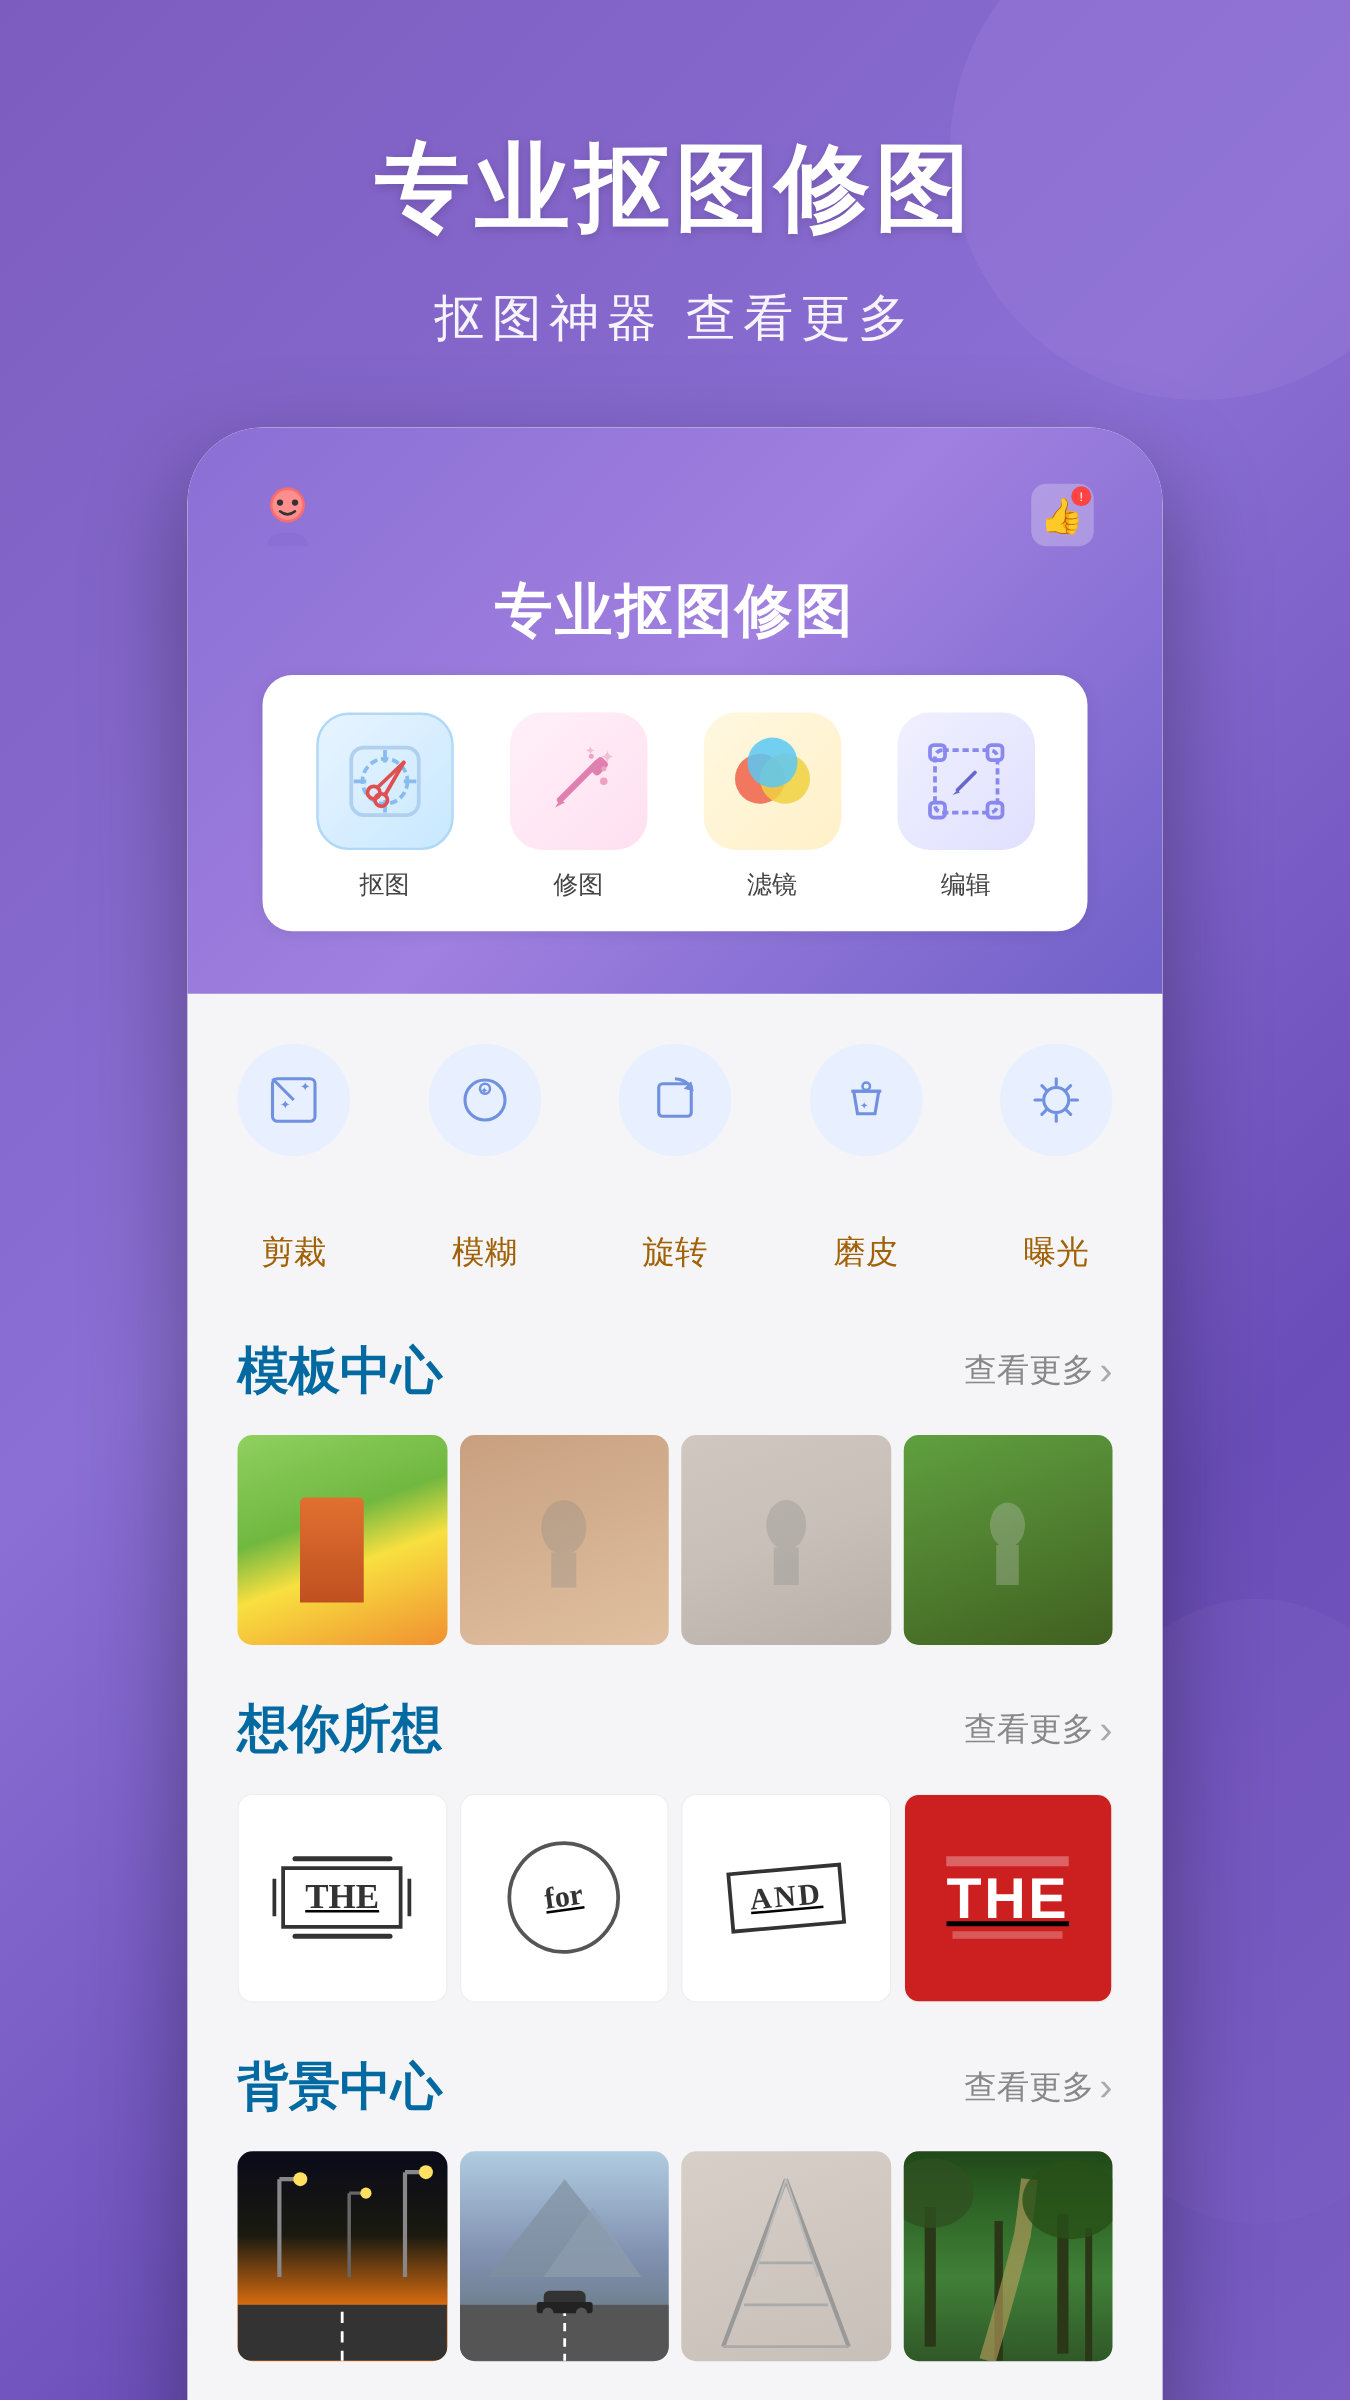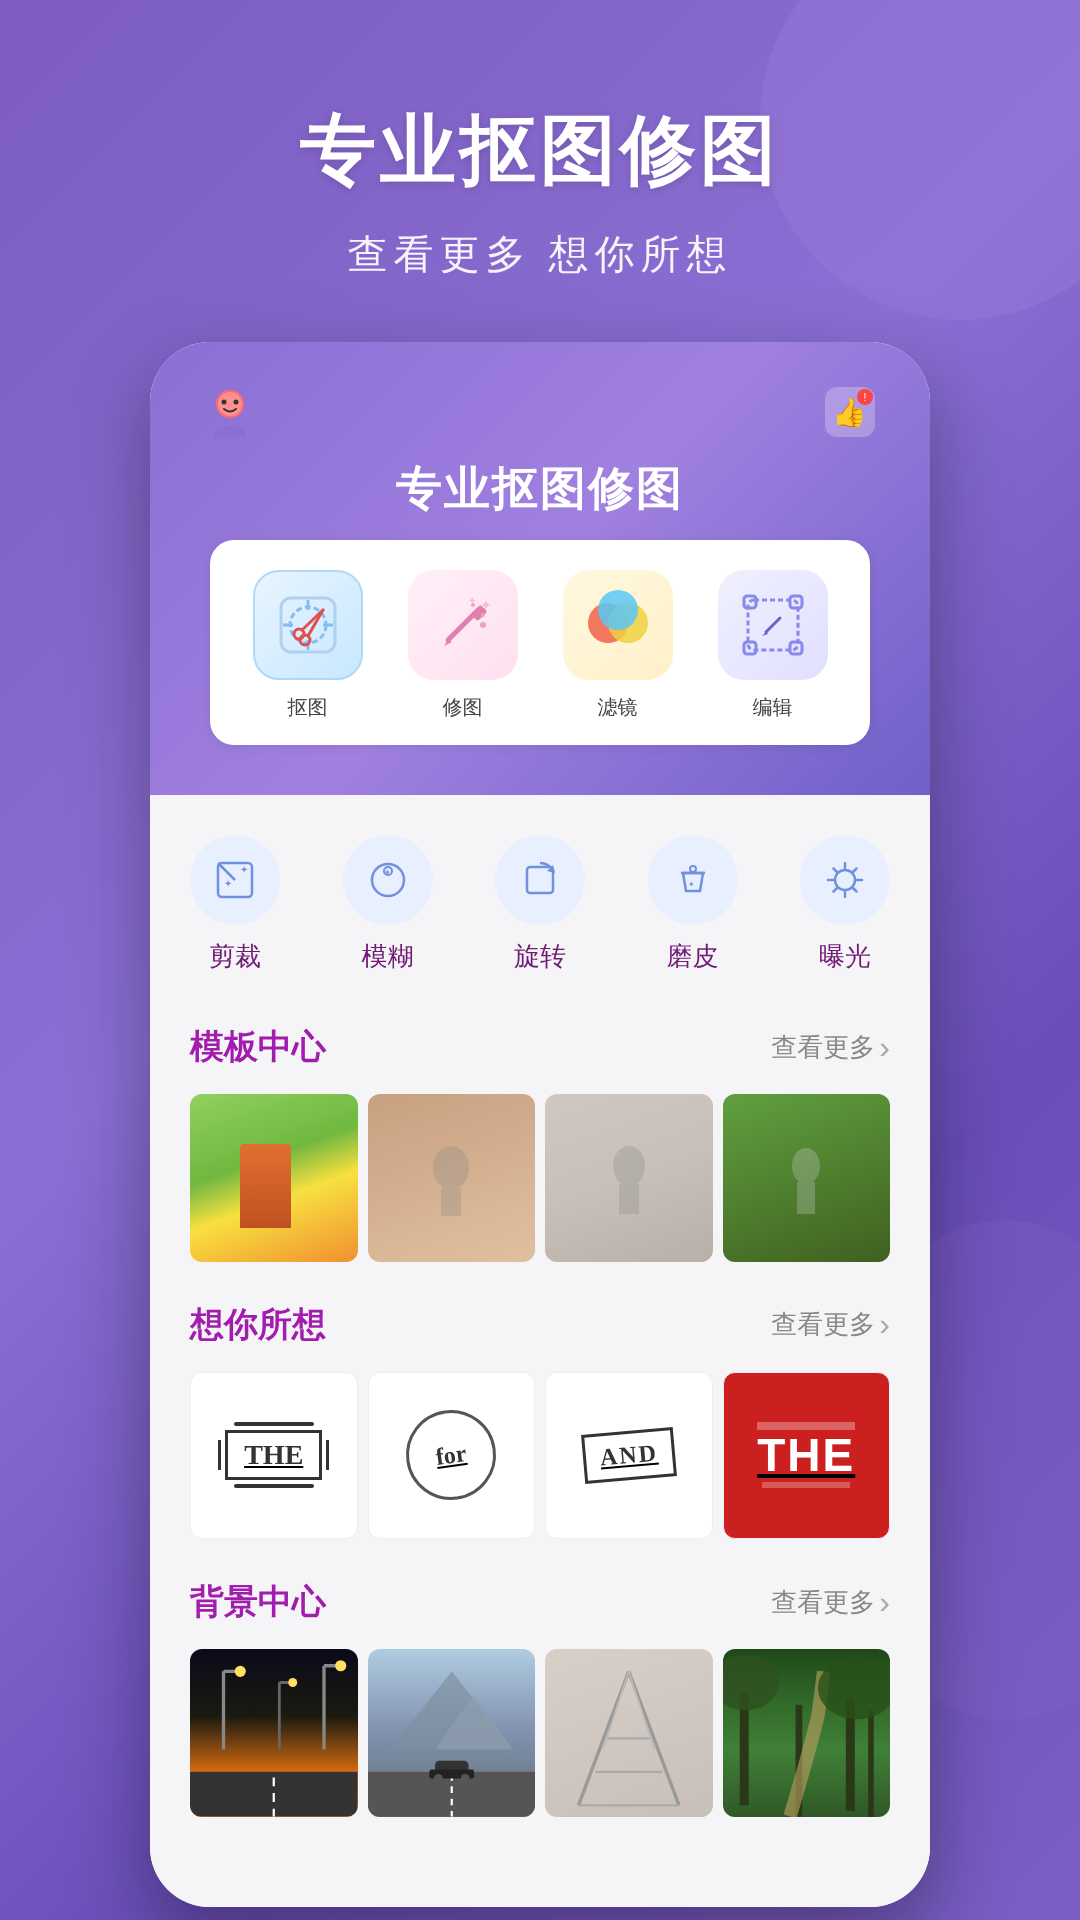--- a/index.html
+++ b/index.html
@@ -176,35 +176,36 @@
       border-radius: 50%;
       background: #e8f0ff;
       display: flex;
       align-items: center;
       justify-content: center;
       font-size: 36px;
     }
 
     .tool-label {
       font-size: 26px;
-      color: #701a75;
+      color: #a16207;
+      margin-top: 45px;
     }
 
     
     .section-header {
       display: flex;
       justify-content: space-between;
       align-items: center;
       margin-bottom: 24px;
     }
 
     .section-title {
-      font-size: 34px;
+      font-size: 41px;
       font-weight: 700;
-      color: #a21caf;
+      color: #0369a1;
     }
 
     .section-more {
       font-size: 26px;
       color: #888;
       display: flex;
       align-items: center;
       gap: 4px;
     }
 
@@ -268,21 +269,21 @@
       aspect-ratio: 1;
       overflow: hidden;
     }
 
   </style>
 </head>
 <body>
 
 <div class="header-section">
   <div class="main-title">专业抠图修图</div>
-  <div class="sub-title">查看更多  想你所想</div>
+  <div class="sub-title">抠图神器  查看更多</div>
 </div>
 
 <div class="phone-mockup">
 
   <div class="phone-header">
     <div class="phone-header-icons">
 
       <svg width="60" height="60" viewBox="0 0 60 60">
         <circle cx="30" cy="22" r="14" fill="#ff6b6b"></circle>
         <circle cx="30" cy="22" r="12" fill="#ff8f8f"></circle>

